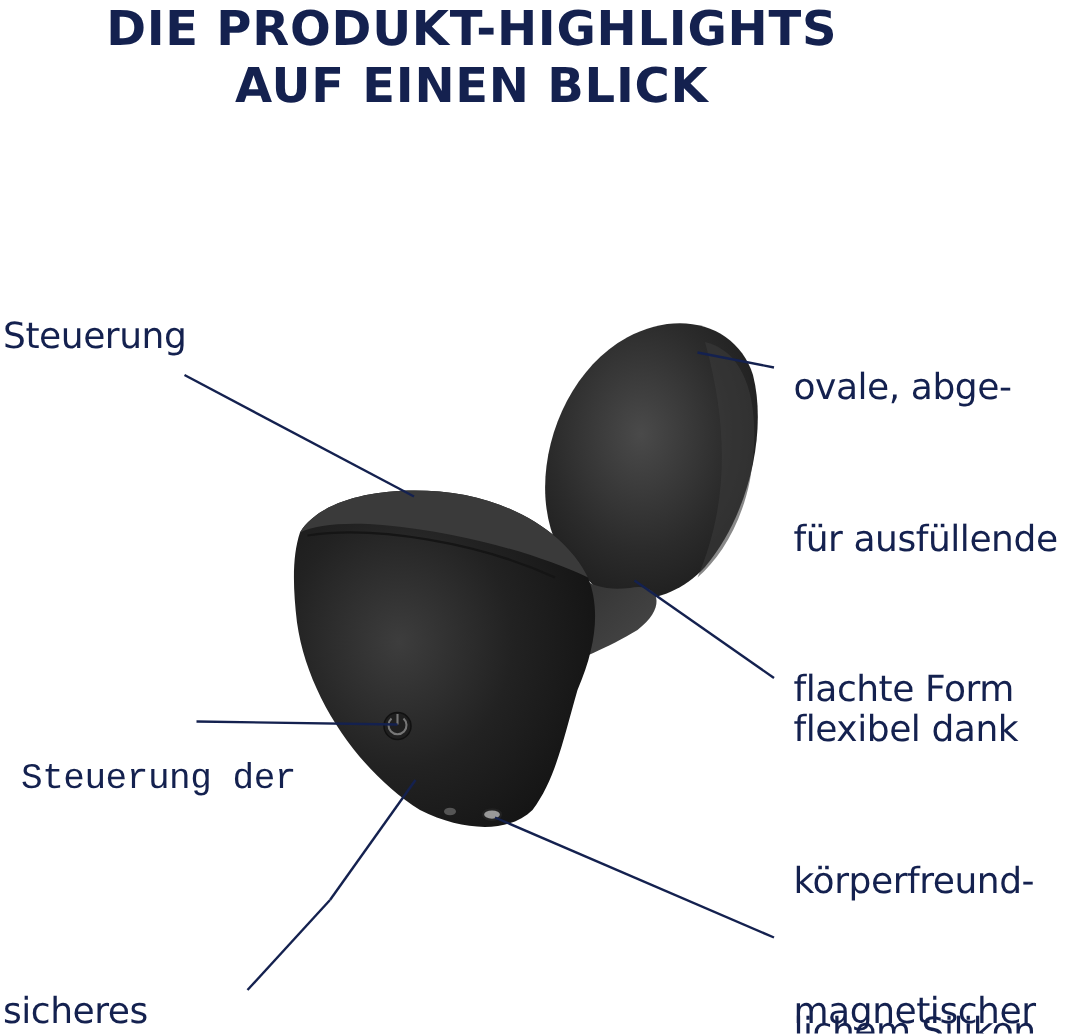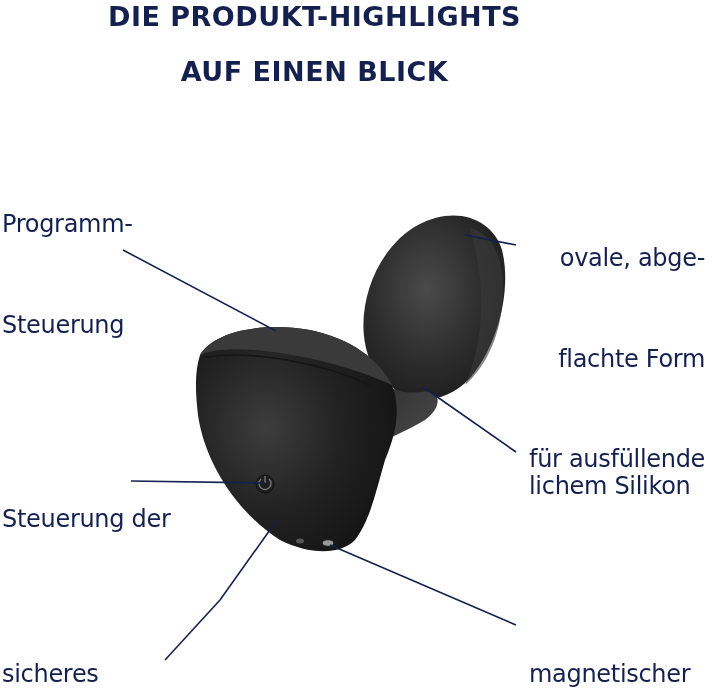--- a/index.html
+++ b/index.html
@@ -1,22 +1,22 @@
 <!DOCTYPE html>
 <html><head>
 <meta charset="utf-8">
 <style>
   html, body { margin: 0; padding: 0; background: #ffffff; }
   body { width: 720px; height: 689px; position: relative; overflow: hidden;
          font-family: "Liberation Sans", "DejaVu Sans", sans-serif; color: #14214f; }
   .title { position: absolute; left: 0; width: 629px; text-align: center;
            font-family: "DejaVu Sans", sans-serif; font-weight: bold; color: #14214f;
-           font-size: 27px; letter-spacing: 0.5px; line-height: 1; }
+           font-size: 32px; letter-spacing: 0.5px; line-height: 1; }
   .title.l1 { top: 3px; }
-  .title.l2 { top: 58px; text-align: center; }
+  .title.l2 { top: 41px; text-align: center; }
   .label { position: absolute; font-family: "DejaVu Sans", sans-serif; font-size: 24px;
            line-height: 33.5px; color: #14214f; white-space: pre; letter-spacing: -0.3px; }
   .label div { white-space: nowrap; }
   svg.art { position: absolute; left: 0; top: 0; }
 </style>
 </head>
 <body>
 
 <div class="title l1">DIE PRODUKT-HIGHLIGHTS</div>
 <div class="title l2">AUF EINEN BLICK</div>
@@ -68,36 +68,37 @@
     <line x1="465" y1="235" x2="516" y2="245"></line>
     <line x1="131" y1="481" x2="265" y2="483"></line>
     <line x1="423" y1="387" x2="516" y2="452"></line>
     <line x1="277" y1="520" x2="220" y2="600"></line>
     <line x1="220" y1="600" x2="165" y2="660"></line>
     <line x1="330" y1="545" x2="516" y2="625"></line>
   </g>
 </svg>
 
 <div class="label" style="left:2px; top:141px;">
-  <div>Programm-</div>
   <div>Steuerung</div>
   
 </div>
 
-<div class="label" style="left:529px; top:175px;text-align:right;">
+<div class="label" style="left:529px; top:175px;">
   <div>ovale, abge-</div>
+  <div>für ausfüllende</div>
   <div>flachte Form</div>
-  <div>für ausfüllende</div>
 </div>
 
-<div class="label" style="left:2px; top:436px;">
+<div class="label" style="left:14px; top:436px;font-family:Liberation Mono, monospace;">
   <div>Steuerung der</div>
 </div>
 
 <div class="label" style="left:529px; top:403px;">
+  <div>flexibel dank</div>
+  <div>körperfreund-</div>
   <div>lichem Silikon</div>
 </div>
 
 <div class="label" style="left:2px; top:591px;">
   <div>sicheres</div>
   
   
 </div>
 
 <div class="label" style="left:529px; top:591px;">

